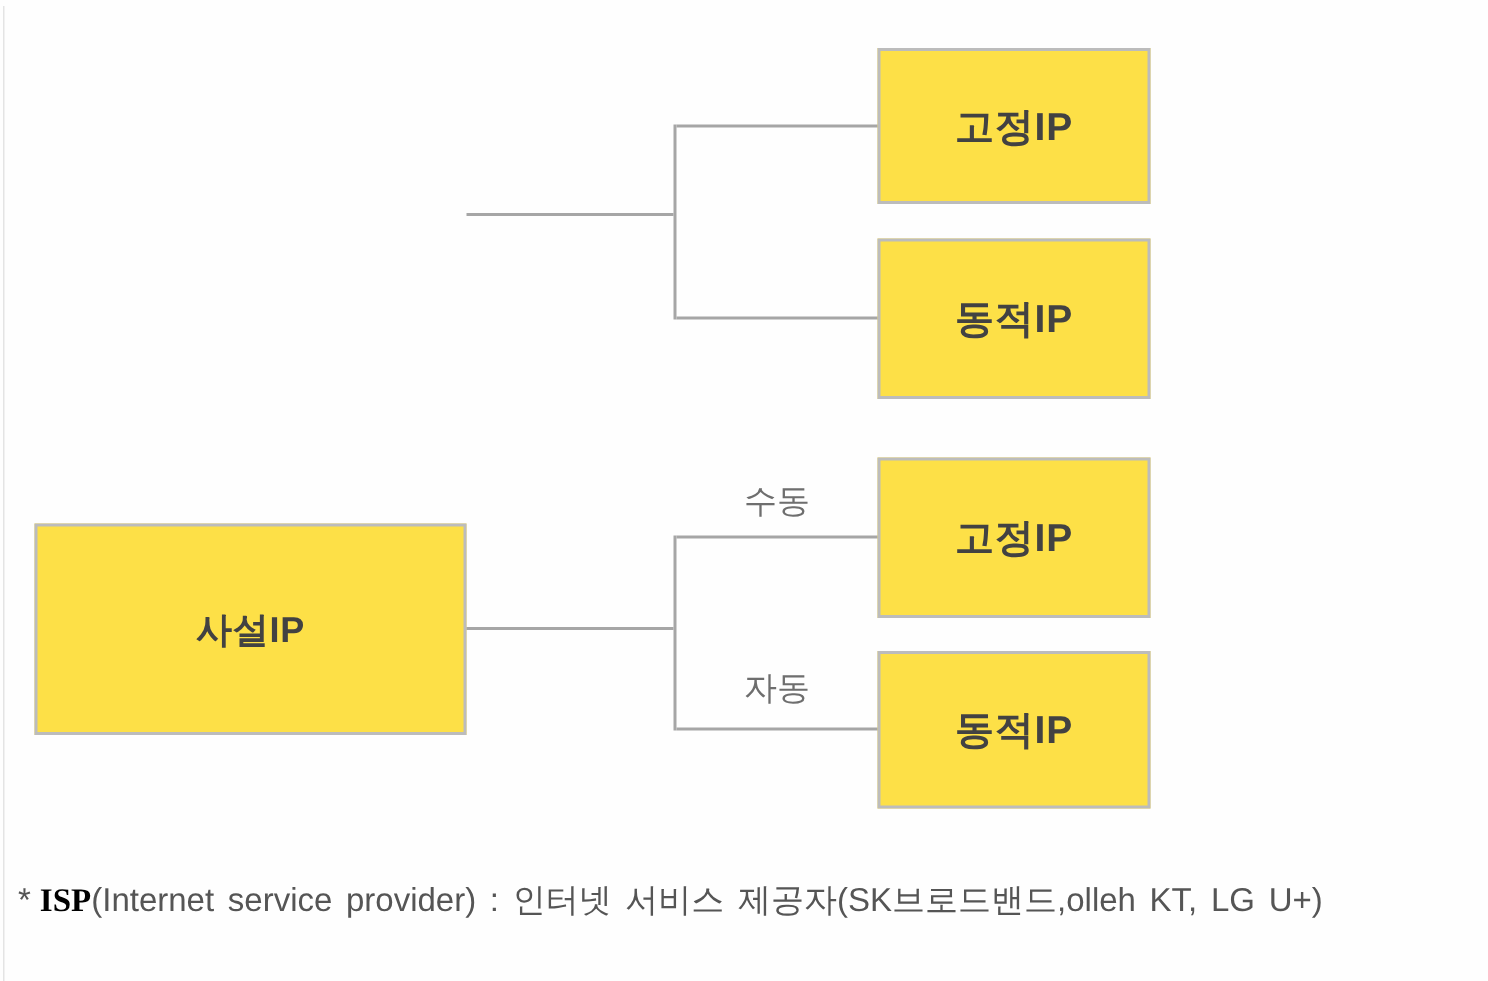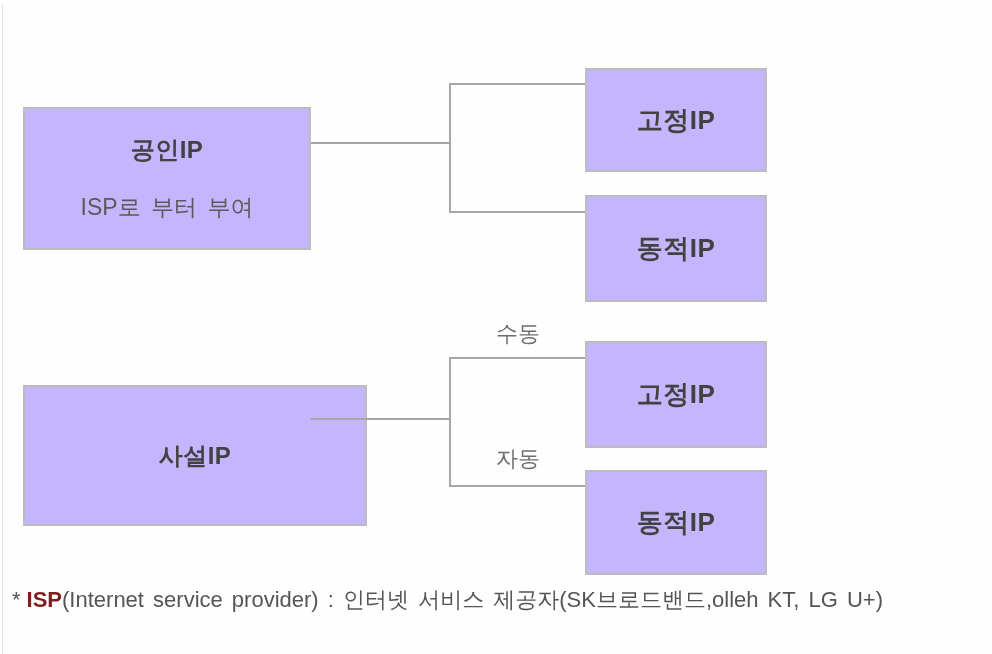--- a/index.html
+++ b/index.html
@@ -18,29 +18,28 @@
     background: #fefefe;
   }
   .page-edge {
     position: absolute;
     left: 2px; top: 4px;
     width: 1px; height: 650px;
     background: #e4e4e4;
   }
   .box {
     position: absolute;
-    background: #c4b5fd;
+    background: #fde047;
     border: 2px solid #bcbcbc;
     box-sizing: border-box;
     display: flex;
     flex-direction: column;
     align-items: center;
     justify-content: center;
     text-align: center;
-    margin-top: 36px;
   }
   .root-box { gap: 26px; }
   .box-title {
     font-size: 24px;
     font-weight: bold;
     color: #424242;
     letter-spacing: 0.5px;
   }
   .box-sub {
     font-size: 23px;
@@ -71,55 +70,51 @@
     left: 12px;
     top: 585px;
     width: 976px;
     font-size: 22px;
     line-height: 30px;
     color: #555555;
     white-space: nowrap;
     word-spacing: 3px;
   }
   .fn-marker { margin-right: 6px; color: #555555; }
-  .fn-term   { font-weight: bold; color: #7f1d1d; }
+  .fn-term   { font-weight: bold; color: #000000; font-family: Liberation Serif, serif; }
 
   
   .root1  { left: 23px;  top: 71px;  width: 288px; height: 143px; }
   .main1  { left: 311px; top: 142px; width: 138px; height: 2px; }
   .v1     { left: 449px; top: 83px;  width: 2px;   height: 130px; }
   .b1a    { left: 451px; top: 83px;  width: 136px; height: 2px; }
   .b1b    { left: 451px; top: 211px; width: 136px; height: 2px; }
   .l1a    { left: 449px; top: 46px; }
   .l1b    { left: 449px; top: 172px; }
   .leaf1a { left: 585px; top: 32px;  width: 182px; height: 104px; }
   .leaf1b { left: 585px; top: 159px; width: 182px; height: 107px; }
 
   
-  .root2  { left: 23px;  top: 349px; width: 344px; height: 141px; }
+  .root2  { left: 23px;  top: 349px; width: 288px; height: 141px; }
   .main2  { left: 311px; top: 418px; width: 138px; height: 2px; }
   .v2     { left: 449px; top: 357px; width: 2px;   height: 130px; }
   .b2a    { left: 451px; top: 357px; width: 136px; height: 2px; }
   .b2b    { left: 451px; top: 485px; width: 136px; height: 2px; }
   .l2a    { left: 449px; top: 320px; }
   .l2b    { left: 449px; top: 445px; }
   .leaf2a { left: 585px; top: 305px; width: 182px; height: 107px; }
   .leaf2b { left: 585px; top: 434px; width: 182px; height: 105px; }
 </style>
 </head>
 <body>
 
 <div id="canvas">
 
   <div class="page-edge"></div>
 
-  <div class="box root-box root1">
-    <div class="box-title">공인IP</div>
-    <div class="box-sub">ISP로 부터 부여</div>
-  </div>
 
   <div class="line main1"></div>
   <div class="line v1"></div>
   <div class="line b1a"></div>
   <div class="line b1b"></div>
 
 
   <div class="box leaf1a">
     <div class="leaf-title">고정IP</div>
   </div>

